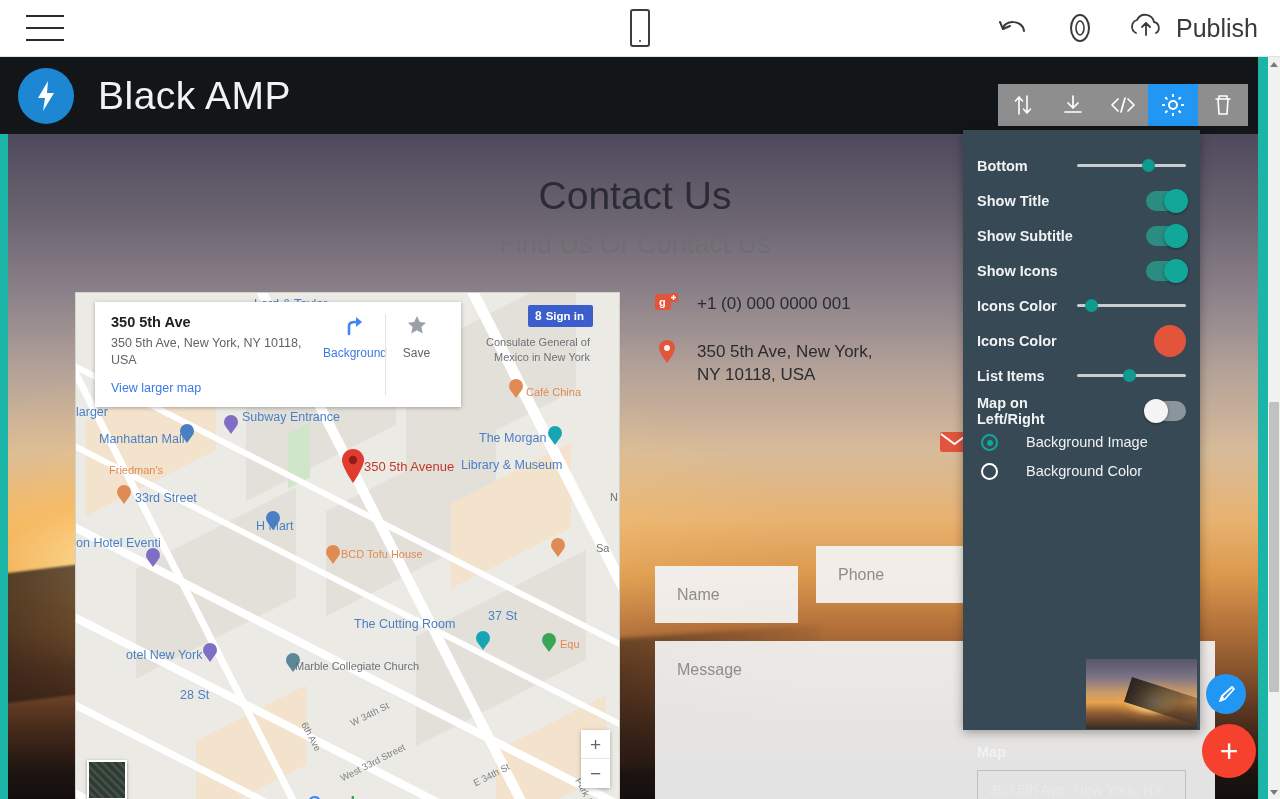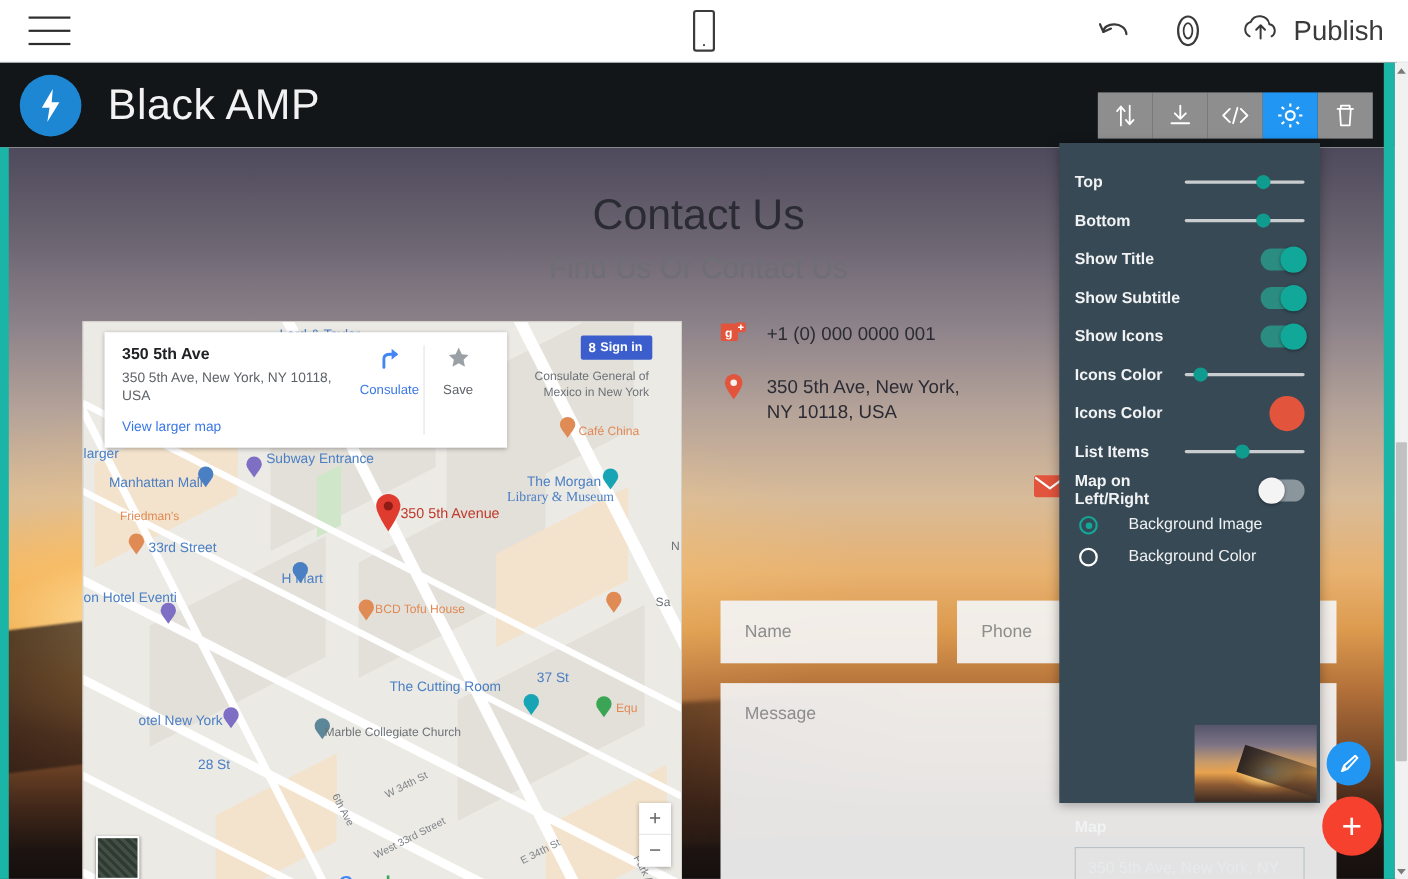--- a/index.html
+++ b/index.html
@@ -153,21 +153,21 @@
   
   .contacts { position: absolute; left: 655px; top: 158px; width: 470px; }
   .crow { display: flex; align-items: flex-start; gap: 18px; margin-bottom: 22px; }
   .crow .ci { width: 24px; height: 24px; flex: 0 0 24px; display: flex; align-items: center; justify-content: center; }
   .crow .ctext { font-size: 17px; color: #2b2b33; line-height: 1.35; padding-top: 1px; }
 
   .form { position: absolute; left: 655px; top: 412px; width: 560px; }
   .frow { display: flex; gap: 18px; }
   .fld { background: rgba(243,243,243,0.93); border: 0; height: 57px; padding: 0 22px;
      font-size: 16px; color: #6a6a6a; font-family: "Liberation Sans", sans-serif; }
-  .fld.name { width: 197px; }
+  .fld.name { width: 143px; margin-top: 20px; }
   .fld.phone { width: 377px; }
   .fld.msg { width: 560px; height: 202px; padding: 20px 22px; resize: none; margin-top: 18px; display: block; }
   .fld::placeholder { color: #8d8d8d; }
 
   
   .panel {
     position: absolute; left: 963px; top: 130px; width: 237px; height: 600px;
     background: #374955; z-index: 40; padding: 18px 0 0 0;
     box-shadow: 0 2px 10px rgba(0,0,0,0.35);
   }
@@ -406,21 +406,21 @@
     </div>
     <div class="mlabel red" style="left:288px; top:166px;">350 5th Avenue</div>
 
     <div id="map-labels">
         <div class="mlabel blue" style="left: 178px; top: 4px;">Lord &amp; Taylor</div>
         <div class="mlabel gray" style="left: 410px; top: 43px;">Consulate General of</div>
         <div class="mlabel gray" style="left: 418px; top: 58px;">Mexico in New York</div>
         <div class="mlabel orange" style="left: 450px; top: 93px;">Café China</div>
         <div class="mlabel blue" style="left: 166px; top: 117px;">Subway Entrance</div>
         <div class="mlabel blue" style="left: 403px; top: 138px;">The Morgan</div>
-        <div class="mlabel blue" style="left: 385px; top: 151px; font-family: Liberation Serif, serif;">Library &amp; Museum</div>
+        <div class="mlabel blue" style="left: 385px; top: 165px;">Library &amp; Museum</div>
         <div class="mlabel blue" style="left: 0px; top: 112px;">larger</div>
         <div class="mlabel blue" style="left: 23px; top: 139px;">Manhattan Mall</div>
         <div class="mlabel orange" style="left: 33px; top: 171px;">Friedman's</div>
         <div class="mlabel blue" style="left: 59px; top: 198px;">33rd Street</div>
         <div class="mlabel blue" style="left: 180px; top: 226px;">H Mart</div>
         <div class="mlabel orange" style="left: 265px; top: 255px;">BCD Tofu House</div>
         <div class="mlabel blue" style="left: 0px; top: 243px;">on Hotel Eventi</div>
         <div class="mlabel blue" style="left: 50px; top: 355px;">otel New York</div>
         <div class="mlabel gray" style="left: 219px; top: 367px;">Marble Collegiate Church</div>
         <div class="mlabel blue" style="left: 278px; top: 324px;">The Cutting Room</div>
@@ -445,21 +445,21 @@
         <div class="ic-link">View larger map</div>
       </div>
       <div class="ic-actions">
         <div class="ic-act">
           <span class="sym">
             <svg width="22" height="22" viewBox="0 0 22 22">
                 <path d="M6 20 L6 12 C6 9 9 8 12 8 L17 8" stroke="#4285f4" stroke-width="2.6" fill="none" stroke-linecap="round"></path>
                 <path d="M13 3 L19 8 L13 13 Z" fill="#4285f4"></path>
               </svg>
           </span>
-          <span>Consulate</span>
+          <span>Background</span>
         </div>
         <div class="ic-act save">
           <span class="sym">
             <svg width="22" height="22" viewBox="0 0 22 22">
                 <path d="M11 2 L13.8 8 L20 8.8 L15.4 13.1 L16.7 19.4 L11 16.2 L5.3 19.4 L6.6 13.1 L2 8.8 L8.2 8 Z" fill="#9aa0a6"></path>
               </svg>
           </span>
           <span>Save</span>
         </div>
       </div>
@@ -523,27 +523,20 @@
   </div>
 
 </div>
 
 <div class="leftstrip"></div>
 <div class="rightstrip"></div>
 
 <div class="panel">
   <div id="settings-rows">
       <div class="prow">
-        <div class="plabel">Top</div>
-        <div class="slider">
-          <div class="track"></div>
-          <div class="thumb" style="left: calc(65% - 6px);"></div>
-        </div>
-      </div>
-      <div class="prow">
         <div class="plabel">Bottom</div>
         <div class="slider">
           <div class="track"></div>
           <div class="thumb" style="left: calc(65% - 6px);"></div>
         </div>
       </div>
       <div class="prow">
         <div class="plabel">Show Title</div>
         <div class="toggle on">
           <div class="knob"></div>

